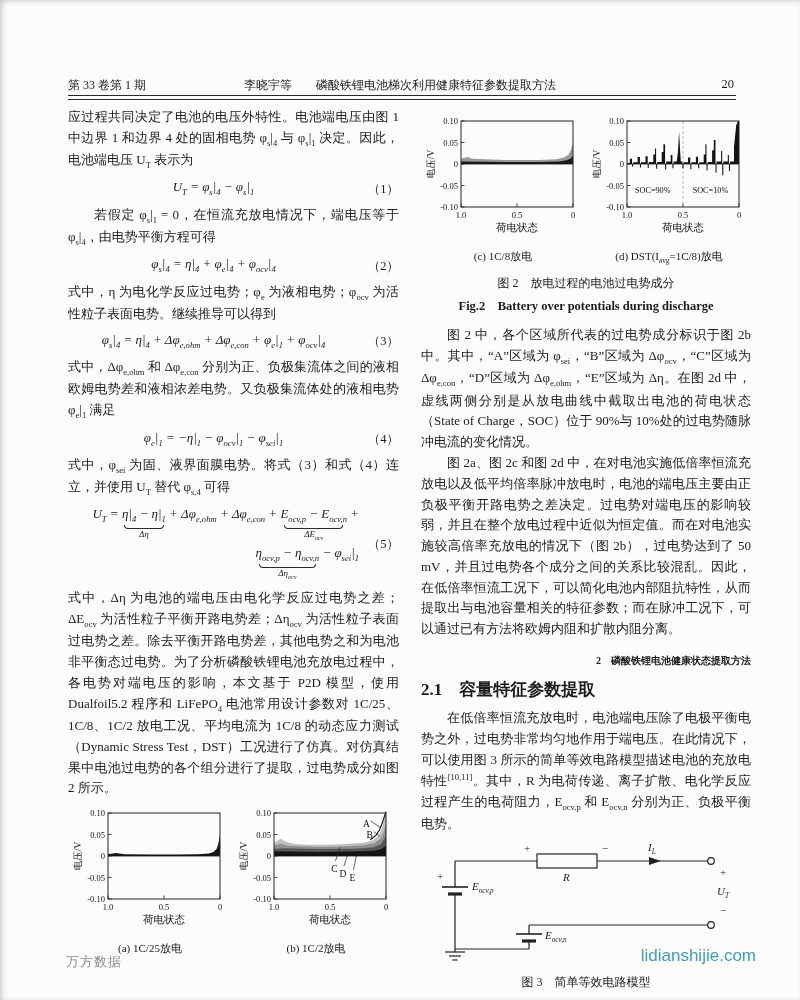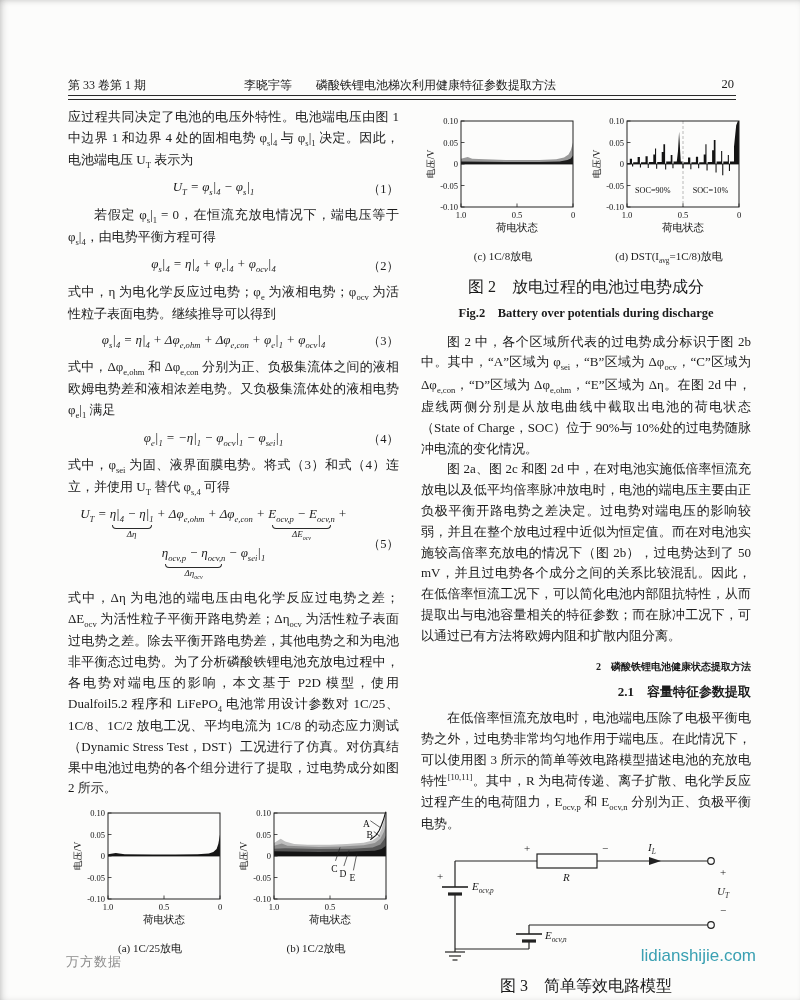--- a/index.html
+++ b/index.html
@@ -16,35 +16,35 @@
   .col{position:absolute;top:107px;width:331px;font-size:13px;line-height:1.6;text-align:justify;}
   .col-left{left:68px;}
   .col-right{left:421px;width:330px;}
   .para{text-indent:2em;margin:0;}
   .para.cont{text-indent:0;}
   
   .equation{display:flex;align-items:center;margin:5px 0;}
   .eq-body{flex:1;text-align:center;font-style:italic;}
   .eq-no{width:3.2em;text-align:right;font-style:normal;font-size:12.5px;}
   sub{font-size:.66em;} sup{font-size:.66em;}
-  .eq-line{margin:2px 0;line-height:1.25;}
+  .eq-line{margin:2px 0;line-height:1.25;text-align:right;}
   .braced{display:inline-flex;flex-direction:column;align-items:center;vertical-align:top;}
   .braced .bt{line-height:1.2;}
   .braced .brace{width:86%;height:3px;border:1px solid #2a2a2a;border-top:none;
                  border-radius:0 0 6px 6px;margin-top:1px;}
   .braced .bl{font-size:9px;line-height:1.3;}
   
   .figs{display:flex;gap:2px;margin-top:8px;}
   .chart-block{width:164px;text-align:center;}
   .chart-block svg{display:block;font-family:"Liberation Serif","DejaVu Serif",serif;}
   .chart-caption{font-size:11px;line-height:1.2;margin-top:1px;}
-  .figcap-cn{text-align:center;font-size:16px;margin-top:8px;}
+  .figcap-cn{text-align:center;font-size:12px;margin-top:8px;}
   .figcap-en{text-align:center;font-size:12.5px;font-weight:bold;margin-top:3px;}
   .h2{font-size:10px;font-weight:bold;margin:13px 0 7px;text-indent:0;text-align:right;}
-  .h3{font-size:13px;font-weight:bold;margin:7px 0 5px;text-indent:0;text-align:right;}
+  .h3{font-size:17px;font-weight:bold;margin:7px 0 5px;text-indent:0;text-align:left;}
   
   .fig3-wrap{position:relative;width:330px;height:120px;margin:10px 0 0;}
   .fig3-wrap svg{position:absolute;left:0;top:0;}
   .c-label{position:absolute;font-size:11px;line-height:1;}
   .c-var{font-style:italic;}
   
   .wm{position:absolute;left:66px;top:953px;font-size:13px;color:#8b8b8b;letter-spacing:1px;}
   .site{position:absolute;right:44px;top:946px;font-size:17px;color:#3aa0b2;
         font-family:"Liberation Sans","DejaVu Sans",sans-serif;padding-left:44px;}
 </style>

